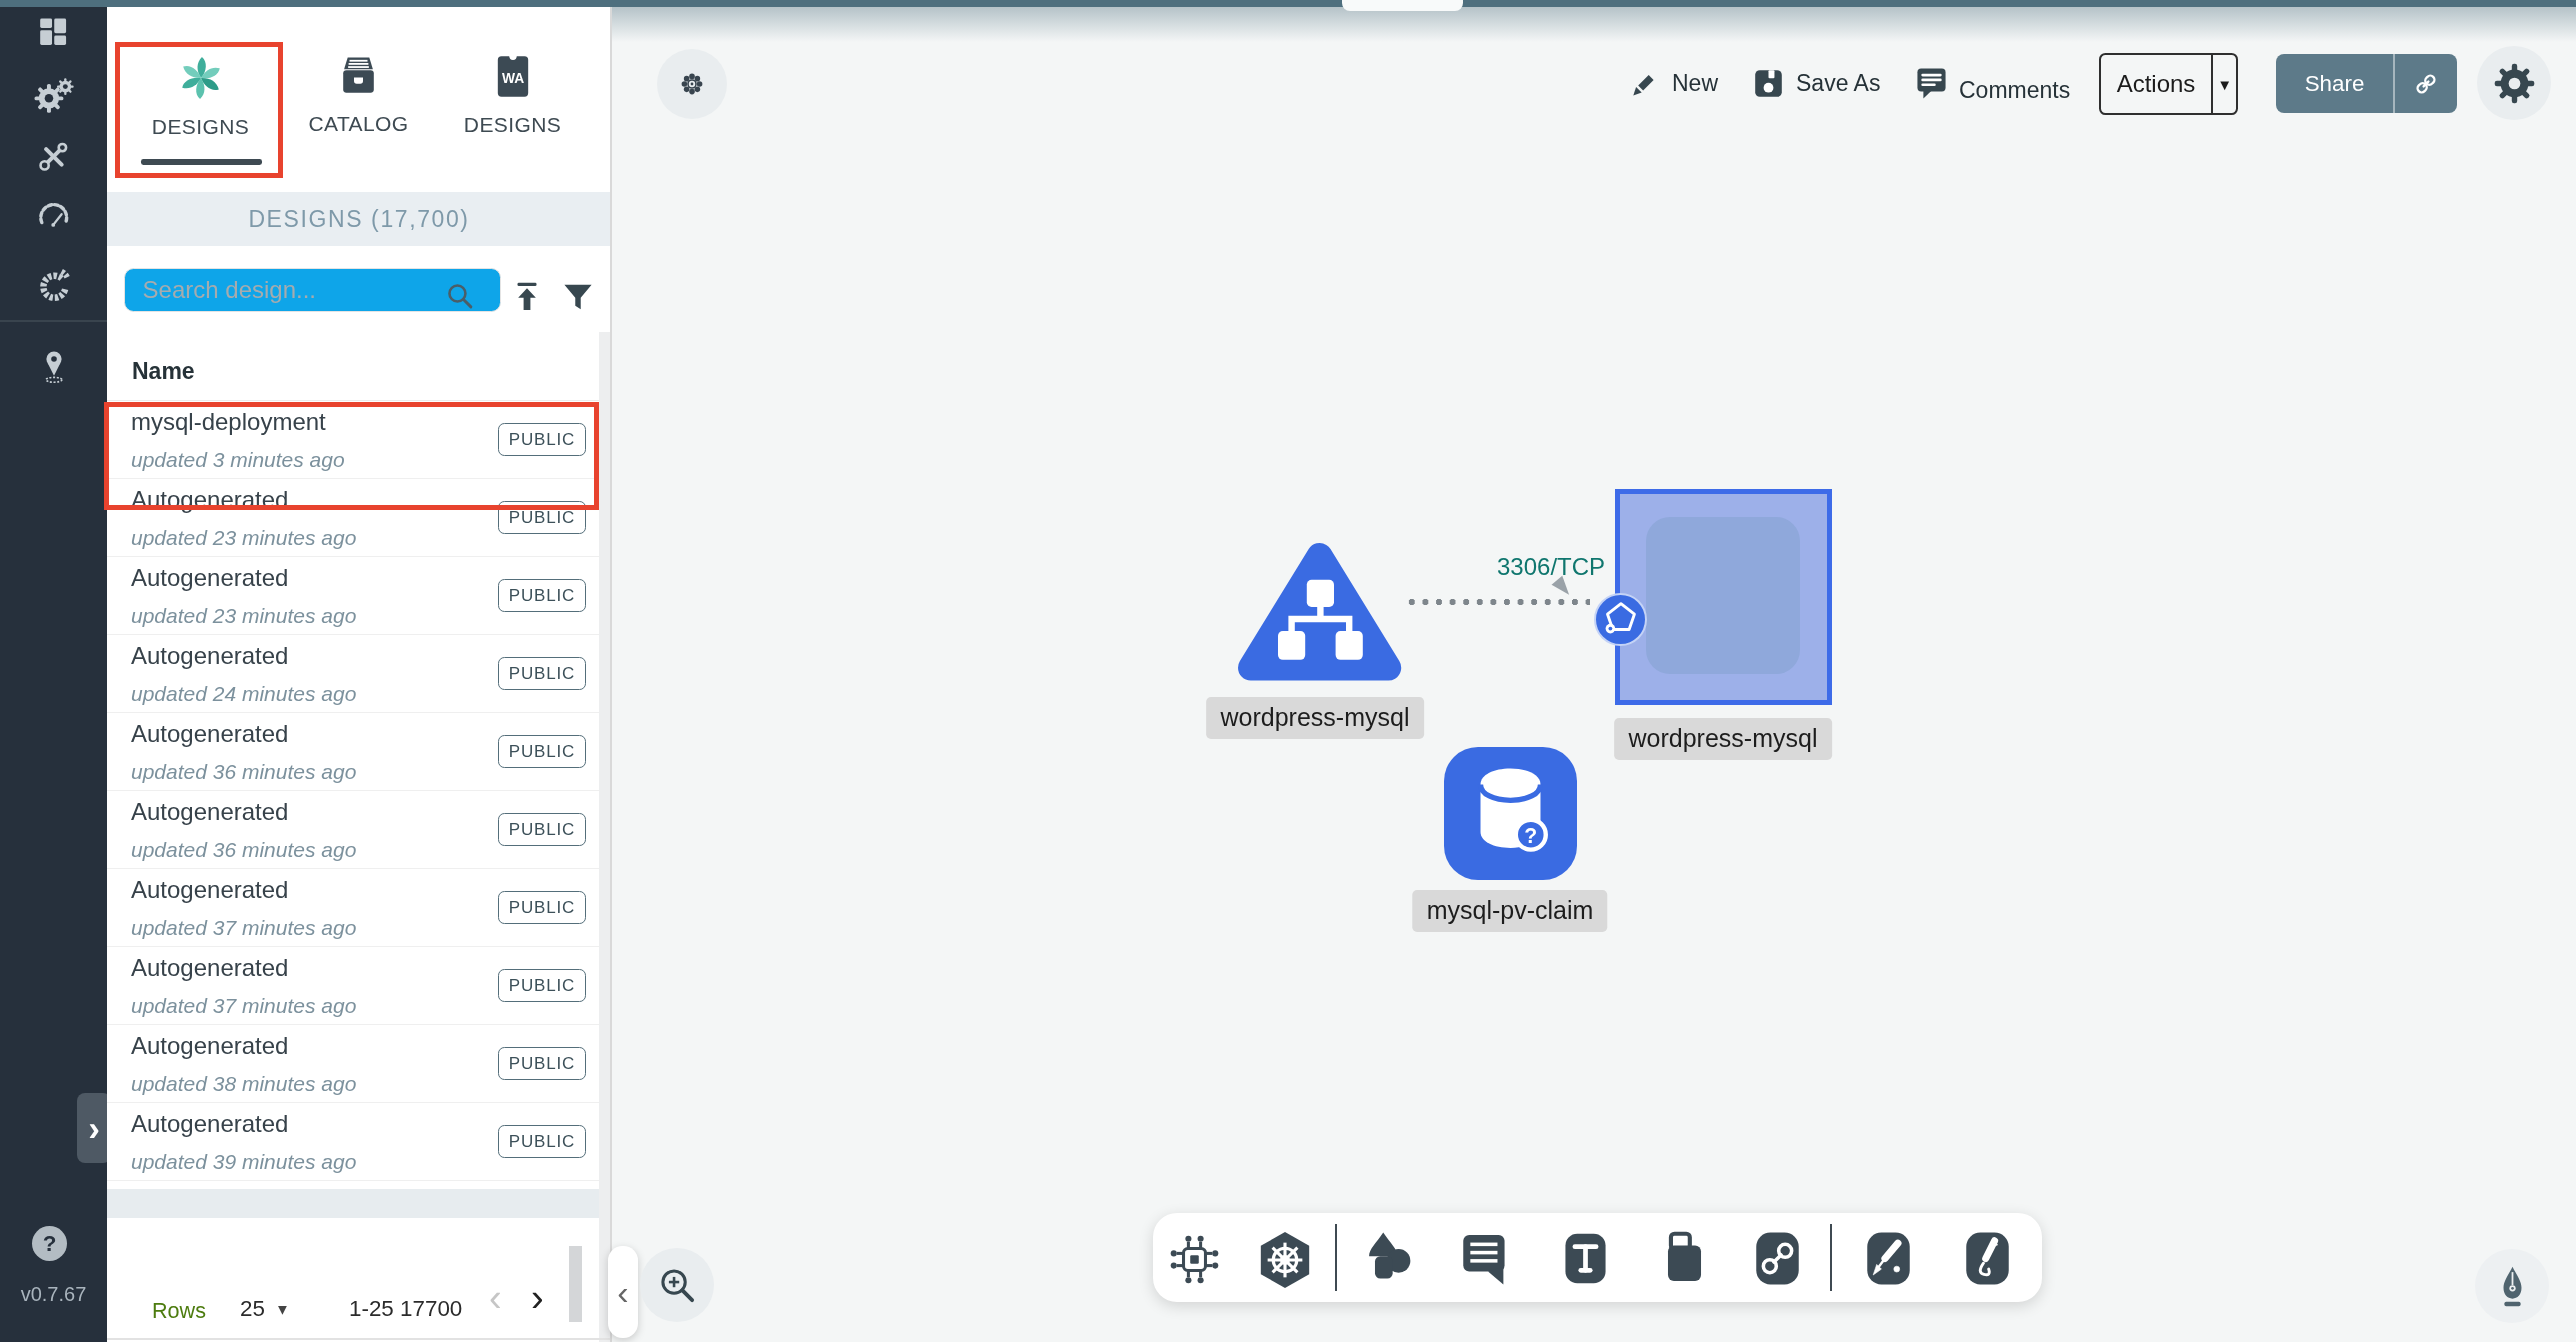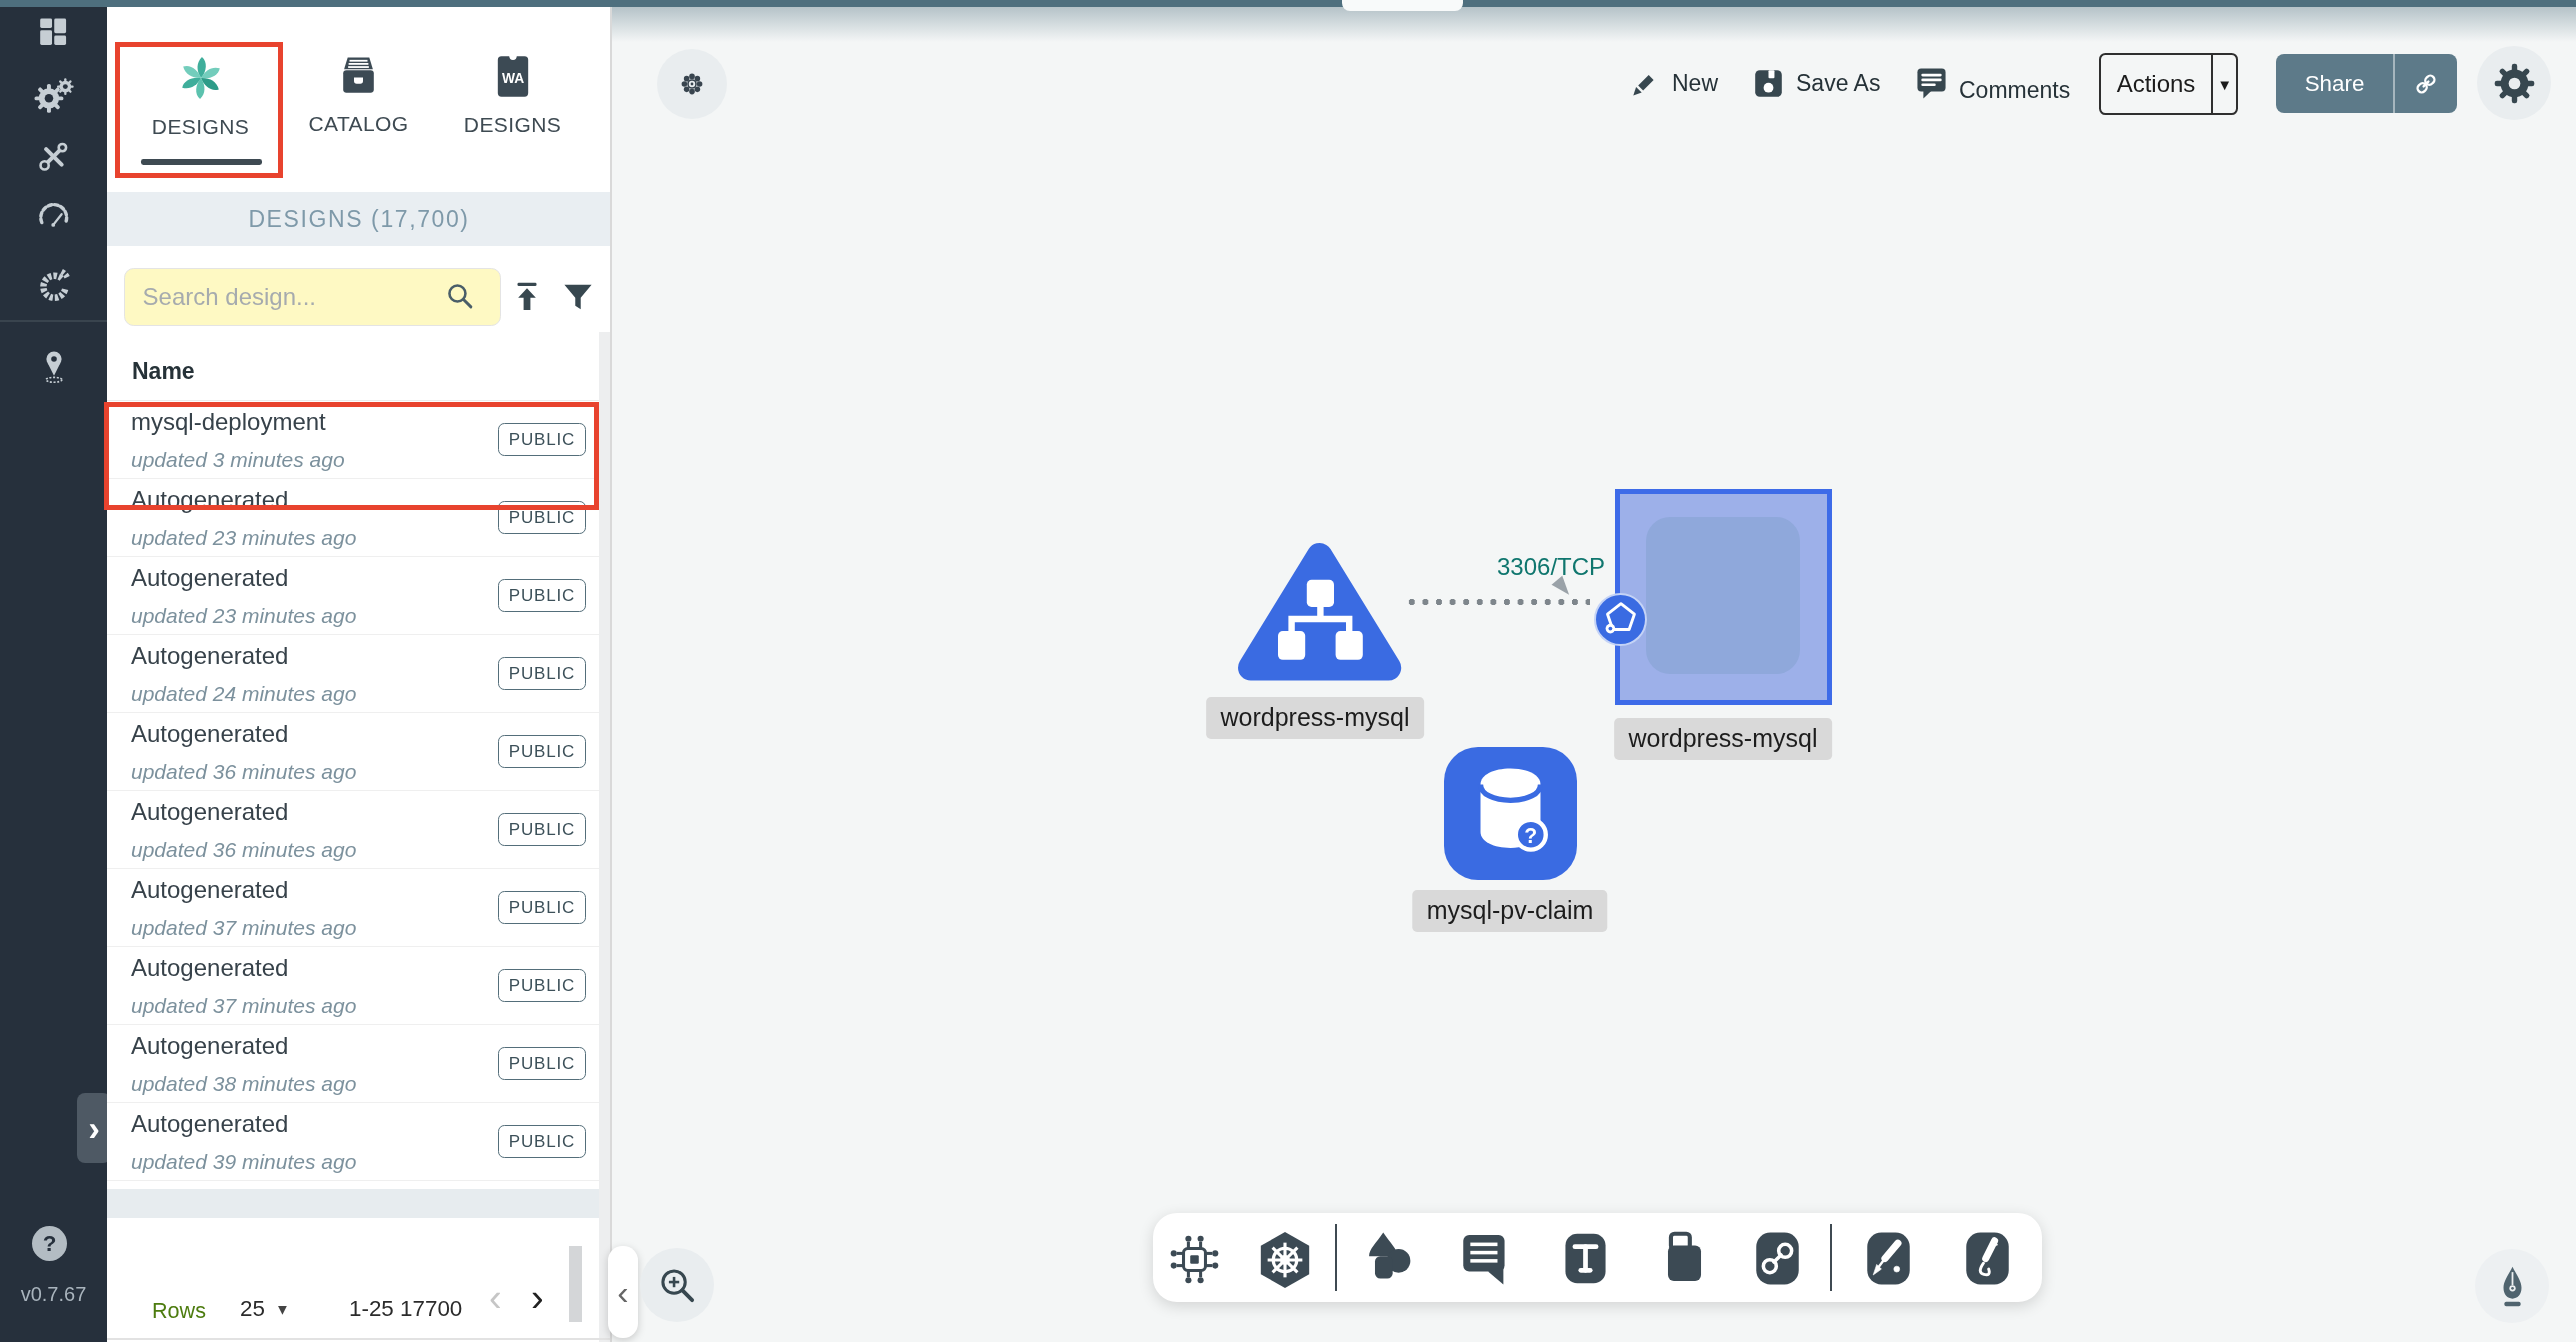--- a/index.html
+++ b/index.html
@@ -16,22 +16,22 @@
   .help-circle{position:absolute;left:32px;top:1226px;width:35px;height:35px;border-radius:50%;background:#B3BCC3;
                display:flex;align-items:center;justify-content:center;color:#26303C;font-size:22.4px;font-weight:bold;cursor:pointer;}
   .version{position:absolute;left:0;top:1283px;width:107px;text-align:center;font-size:20px;color:#A9B4BD;}
   
   .panel{position:absolute;left:107px;top:0;width:504px;height:1342px;background:#fff;}
   .tab{position:absolute;top:35px;width:153px;height:134px;display:flex;flex-direction:column;align-items:center;padding-top:19px;box-sizing:border-box;cursor:pointer;}
   .tab-label{margin-top:12.8px;font-size:21px;letter-spacing:0.4px;color:#3E4A52;}
   .tab-underline{position:absolute;left:141px;top:159px;width:121px;height:5.6px;background:#3E4A52;border-radius:2.4px;}
   .list-header{position:absolute;left:107px;top:192px;width:504px;height:54px;background:#E9EEF2;
                display:flex;align-items:center;justify-content:center;font-size:23px;color:#7E99A9;letter-spacing:1.6px;}
-  .search-input{position:absolute;left:124px;top:268px;width:377px;height:58px;border:1.6px solid #E4E4E4;border-radius:9.6px;
-                box-sizing:border-box;padding:0 51px 0 17.6px;font-size:24px;color:#444;background:#fef9c3;outline:none;font-family:inherit;}
+  .search-input{position:absolute;left:124px;top:268px;width:377px;height:44px;border:1.6px solid #E4E4E4;border-radius:9.6px;
+                box-sizing:border-box;padding:0 51px 0 17.6px;font-size:24px;color:#444;background:#0ea5e9;outline:none;font-family:inherit;}
   .search-input::placeholder{color:#A6ABAE;}
   .col-name{position:absolute;left:132px;top:358px;font-size:23px;font-weight:bold;color:#263238;}
   .rows{position:absolute;left:107px;top:400px;width:493px;border-top:1.6px solid #EBEBEB;}
   .row{height:78px;display:flex;align-items:center;padding:0 14.4px 0 24px;box-sizing:border-box;border-bottom:1.6px solid #EFEFEF;cursor:pointer;background:#fff;}
   .row-text{flex:1;display:flex;flex-direction:column;gap:12px;}
   .row-title{font-size:24px;color:#37424A;}
   .row-sub{font-size:21px;color:#7C919D;font-style:italic;}
   .row-badge{border:1.6px solid #546E7A;border-radius:6.4px;padding:5.6px 9.6px;font-size:17px;color:#3C5059;letter-spacing:0.8px;}
   .end-band{position:absolute;left:107px;top:1189px;width:493px;height:29px;background:#E7ECEF;}
   .scroll-track{position:absolute;left:599px;top:332px;width:11.2px;height:1011px;background:#EDEEEF;}

